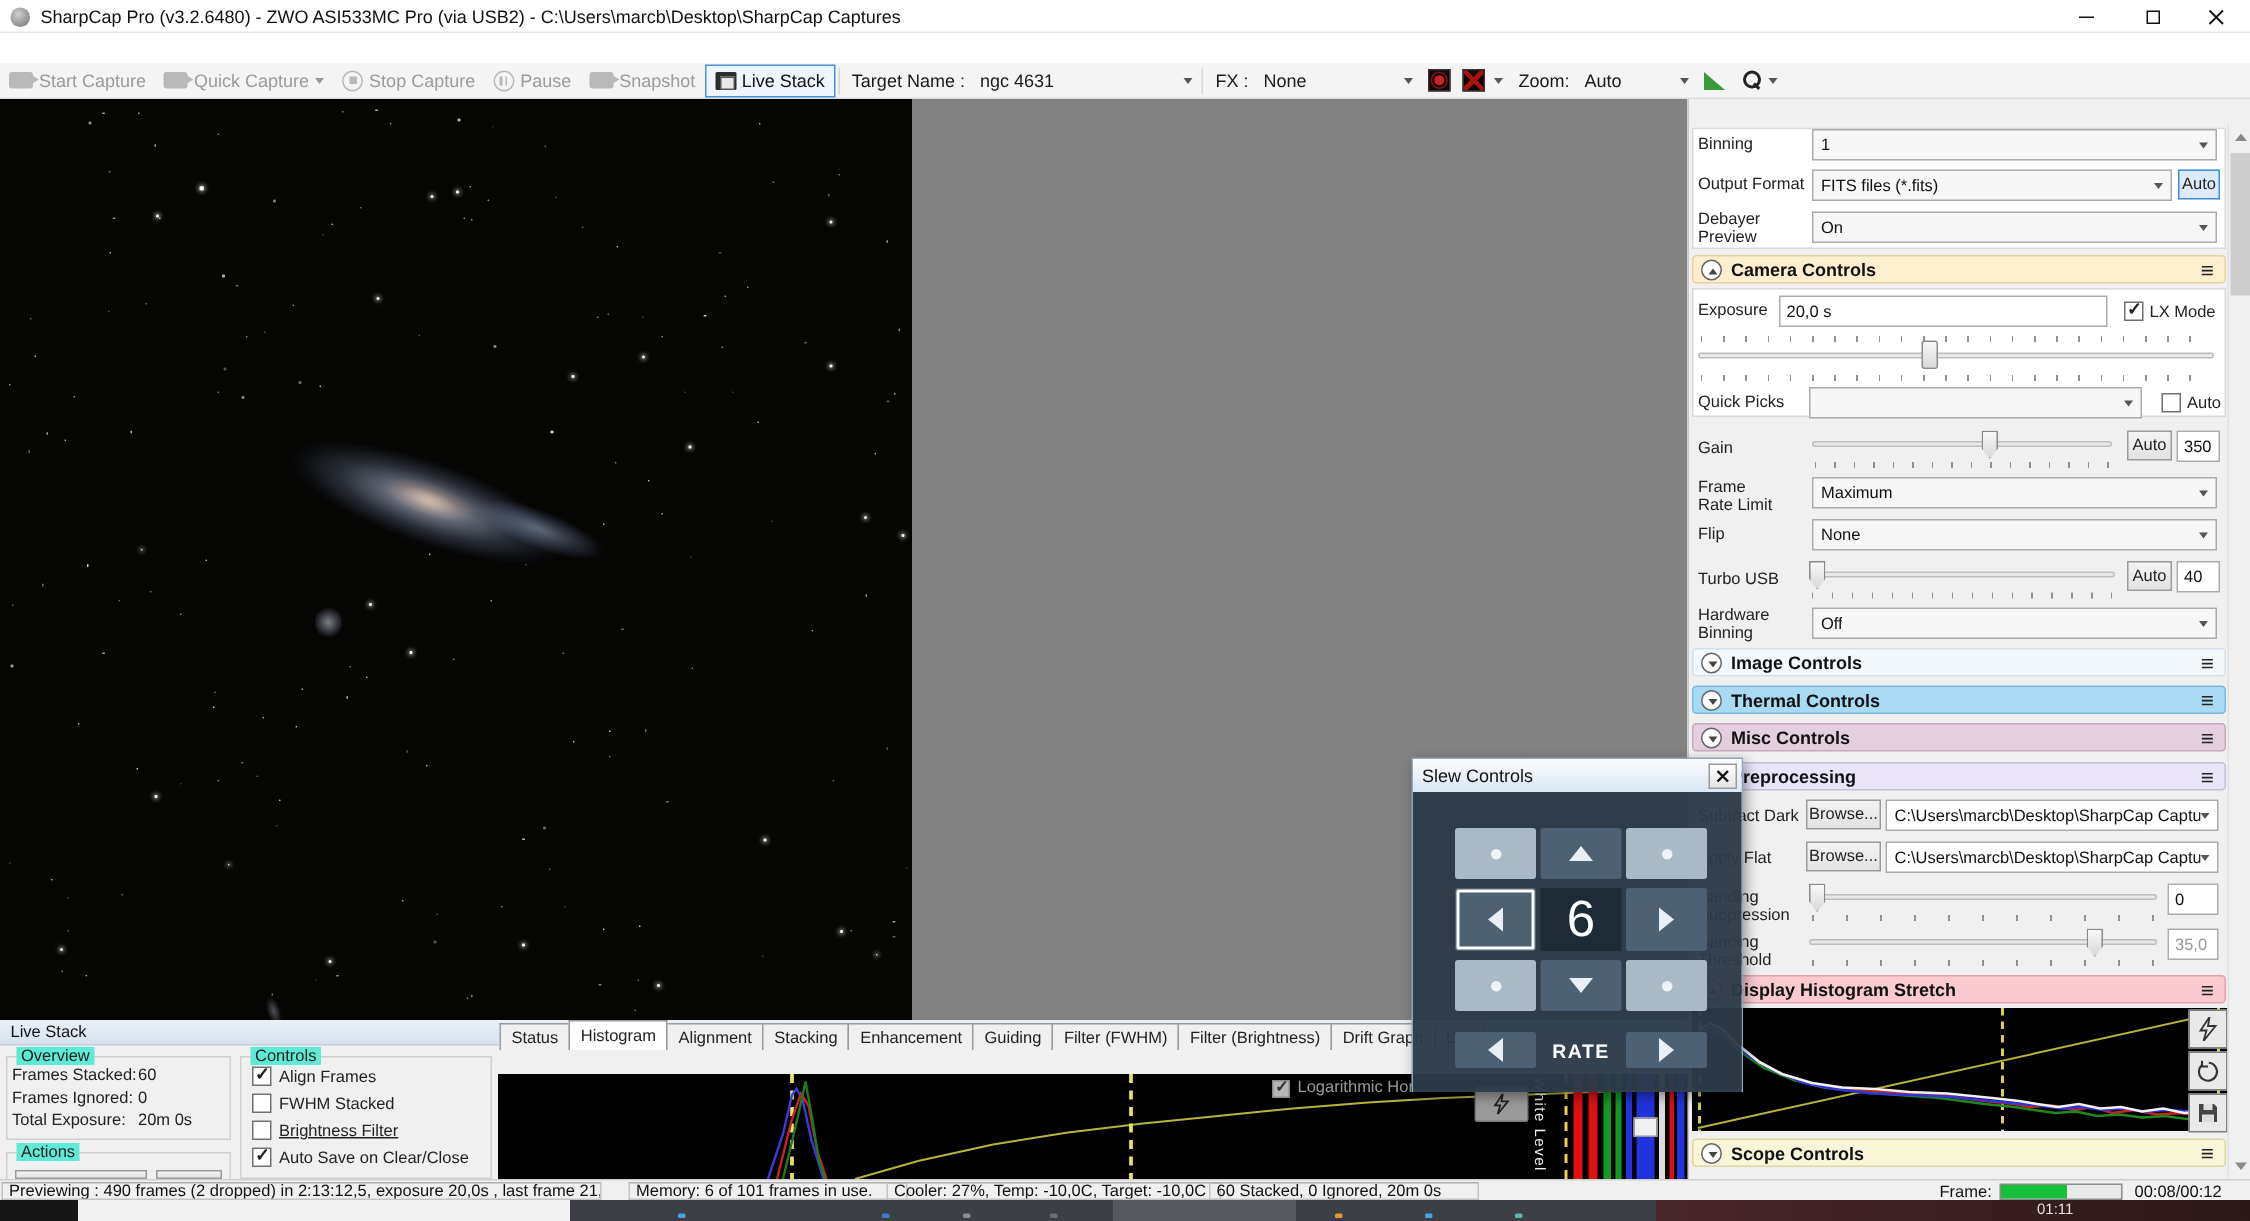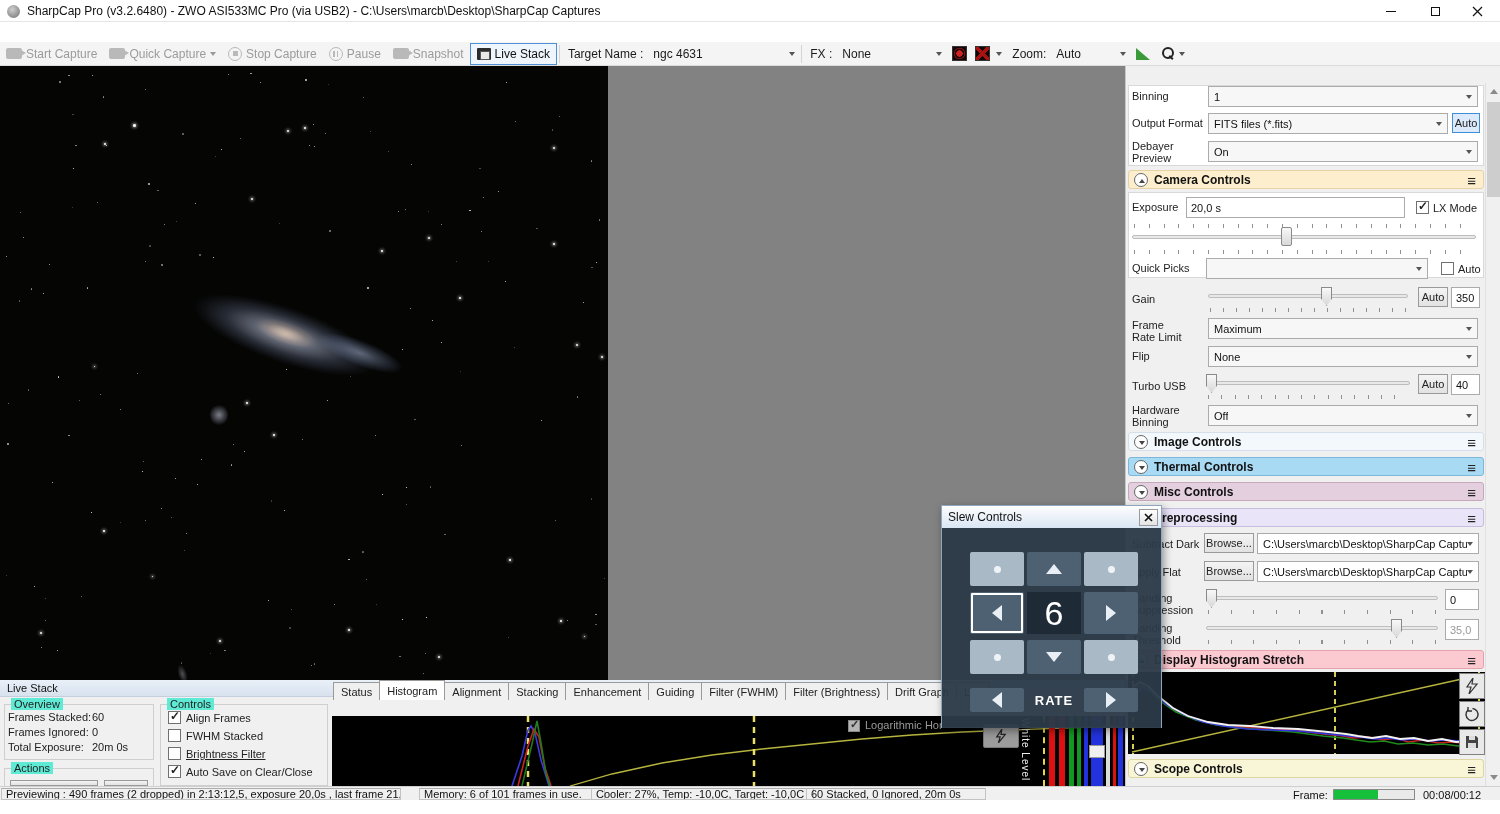--- a/index.html
+++ b/index.html
@@ -748,14 +748,30 @@
     <div class="seg" style="left:403px; width:186px;margin-left:16px;">Memory: 6 of 101 frames in use.</div>
     <div class="seg" style="left:591px; width:223px;">Cooler: 27%, Temp: -10,0C, Target: -10,0C</div>
     <div class="seg" style="left:806px; width:180px;">60 Stacked, 0 Ignored, 20m 0s</div>
     <span class="abs" style="left:1293px; top:2px; color:#111;">Frame:</span>
     <div id="frame-progress">
         <div id="frame-fill"></div>
       </div>
     <span class="abs" style="left:1423px; top:2px; color:#111;">00:08/00:12</span>
   </div>
 
+  <div id="taskbar" class="abs">
+    <div class="tk-seg" style="left:0; width:52px; background:#161616;"></div>
+    <div class="tk-seg" style="left:52px; width:328px; background:#f2f2f2;"></div>
+    <div class="tk-seg" style="left:380px; width:362px; background:#3c3f44;"></div>
+    <div class="tk-seg" style="left:742px; width:122px; background:#54575c;"></div>
+    <div class="tk-seg" style="left:864px; width:240px; background:#3c3f44;"></div>
+    <div class="tk-dot" style="left:452px; background:#4aa3e0;"></div>
+    <div class="tk-dot" style="left:588px; background:#3b7ccc;"></div>
+    <div class="tk-dot" style="left:642px; background:#8a8d92;"></div>
+    <div class="tk-dot" style="left:700px; background:#6b6e73;"></div>
+    <div class="tk-dot" style="left:890px; background:#e09a3a;"></div>
+    <div class="tk-dot" style="left:950px; background:#4aa3e0;"></div>
+    <div class="tk-dot" style="left:1010px; background:#5bb8b0;"></div>
+    <div class="tk-seg" style="left:1104px; width:396px; background:linear-gradient(90deg,#49272a,#2b1718);"></div>
+    <span id="tk-time">01:11</span>
+  </div>
 
 </div>
 
 </body></html>

